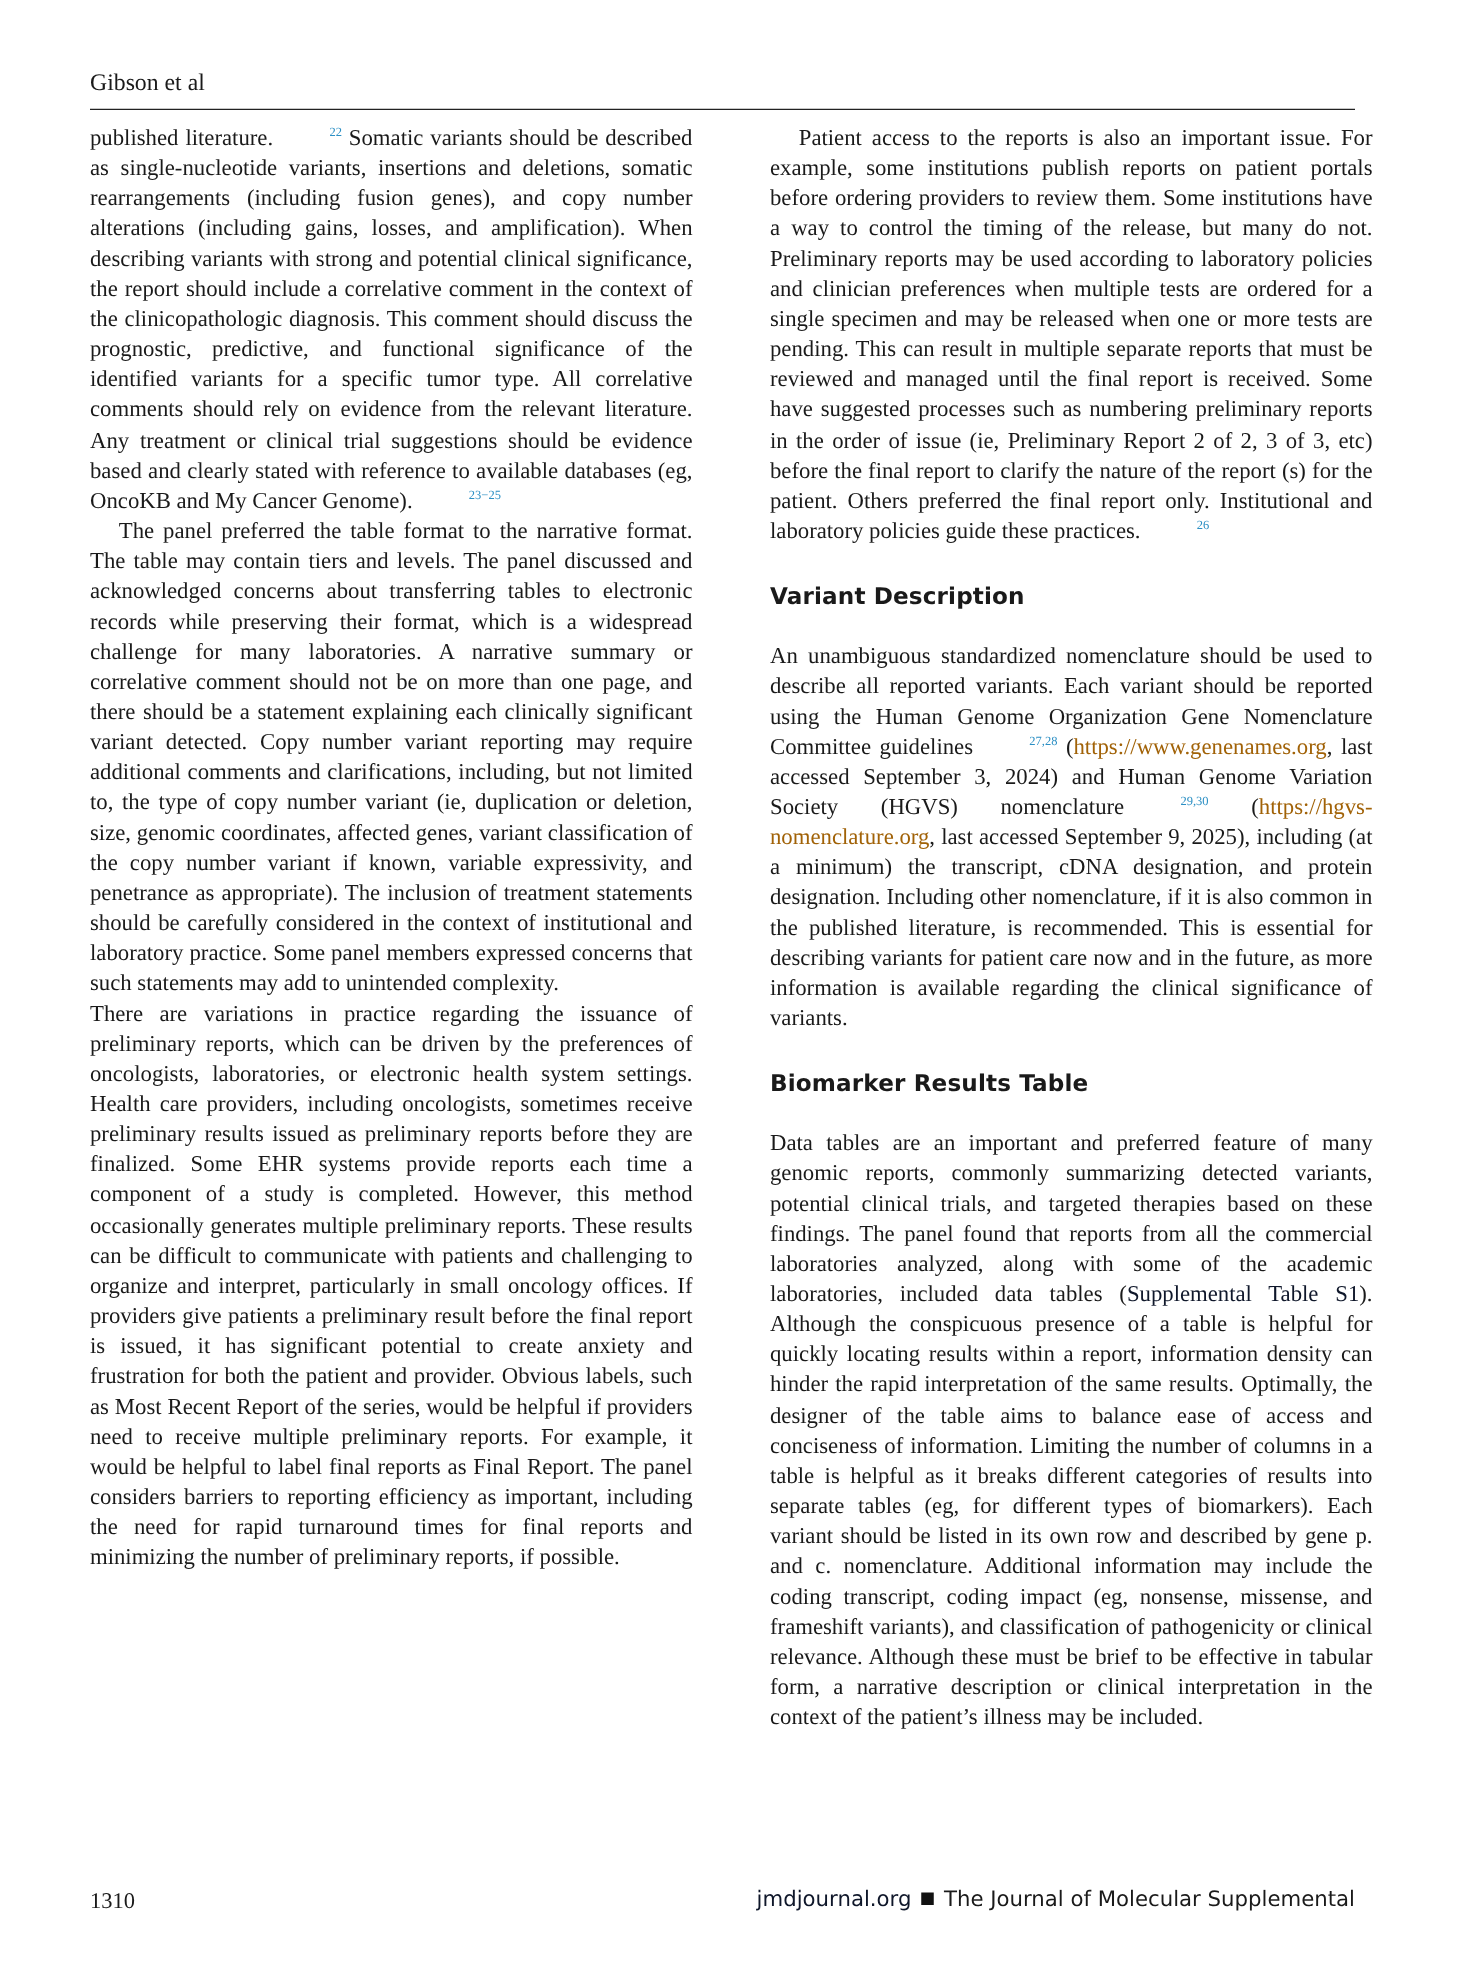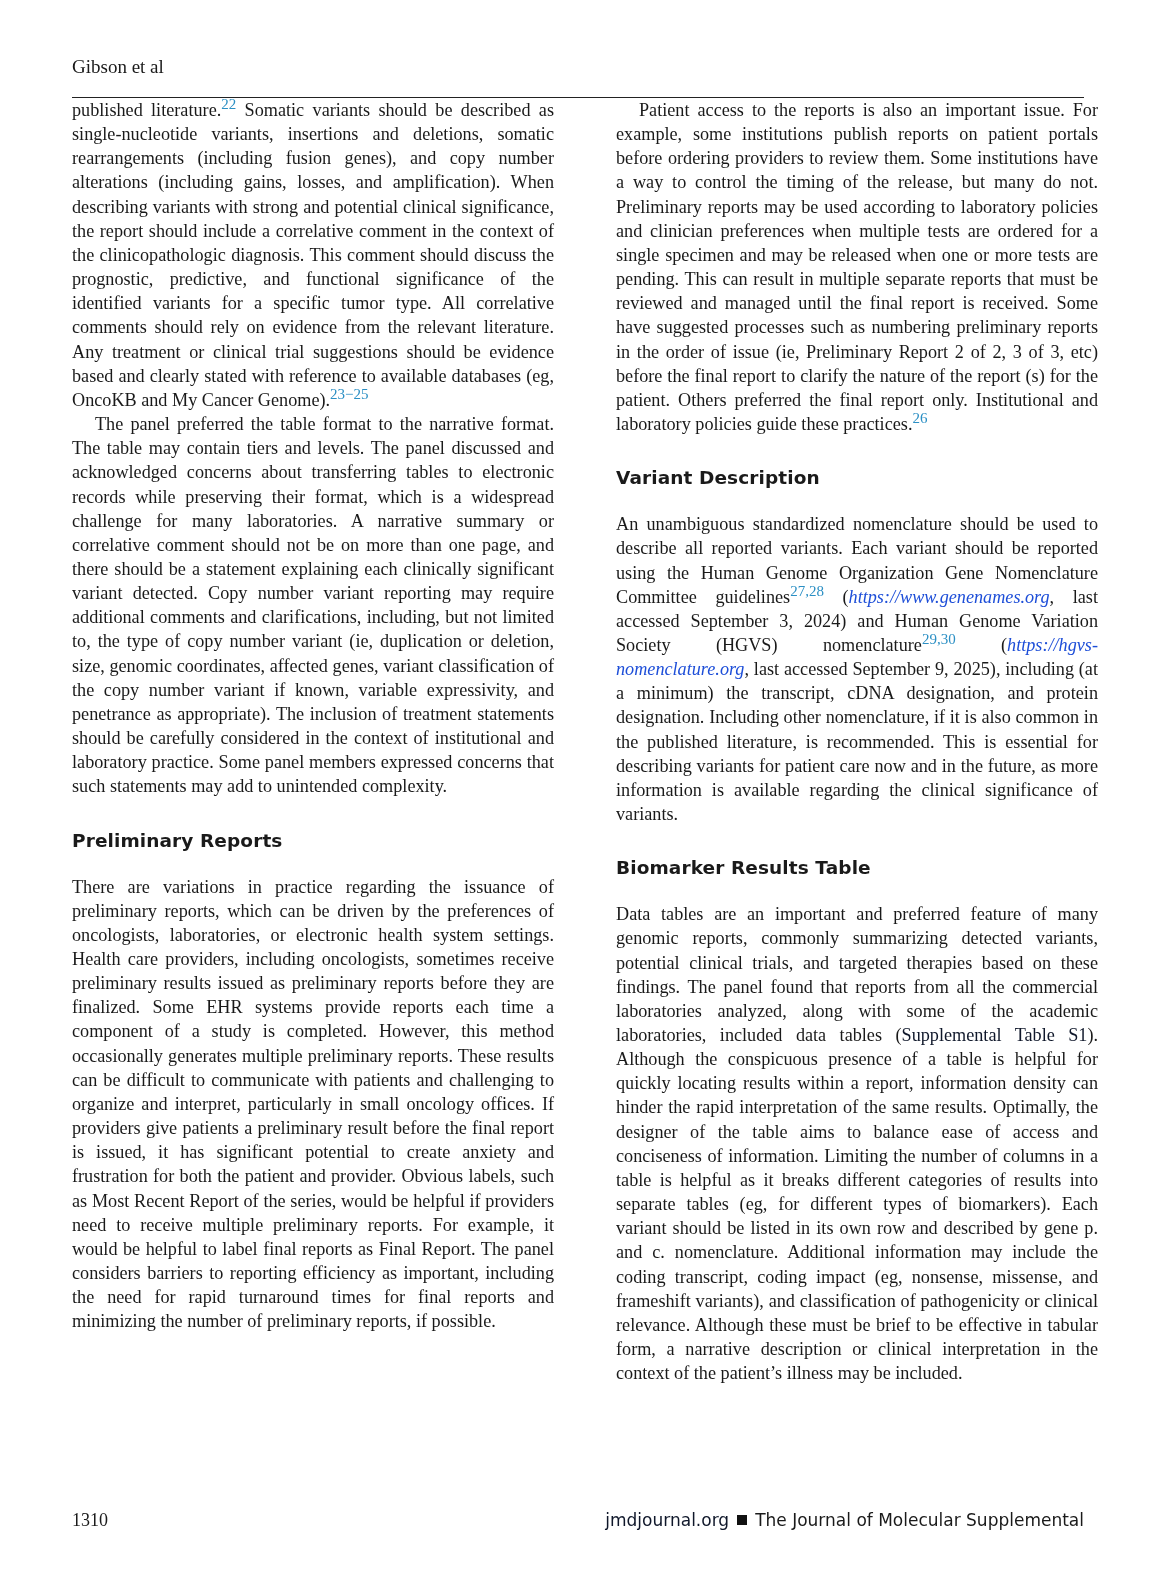--- a/index.html
+++ b/index.html
@@ -1,58 +1,57 @@
 <!DOCTYPE html>
 <html><head>
 <meta charset="utf-8">
 <style>
   html, body { margin: 0; padding: 0; background: #ffffff; }
   body { width: 1176px; height: 1569px; position: relative; overflow: hidden; color: #1a1a1a; }
   .running-head {
     position: absolute; left: 72px; top: 54px; width: 1012px;
     font-family: "Liberation Serif", serif; font-size: 19px; line-height: 26px;
-    border-bottom: 1.5px solid #222; padding-bottom: 17px;
+    border-bottom: 1.5px solid #222; padding-bottom: 7px;
   }
   .col {
     position: absolute; top: 98px; width: 482px;
     font-family: "Liberation Serif", serif; font-size: 18.2px; line-height: 24.15px;
     text-align: justify; hyphens: manual;
   }
   .col.left { left: 72px; }
   .col.right { left: 616px; }
   .col p { margin: 0; }
   .col p.indent { text-indent: 23px; }
   .col p.noindent { text-indent: 0; }
   .col h2 {
     font-family: "DejaVu Sans", sans-serif; font-weight: bold;
     font-size: 18.5px; line-height: 24px; margin: 30px 0 22px 0; letter-spacing: 0.1px;
   }
-  sup { font-size: 15px; line-height: 0; vertical-align: 7px; color: #2b8fc4; }
+  sup { font-size: 10px; line-height: 0; vertical-align: 7px; color: #2b8fc4; margin-left: 45px; }
   .link { color: #0f172a; }
-  .link-i { color: #1d4ed8; font-style: italic; }
+  .link-i { color: #a16207; }
   .footer {
     position: absolute; top: 1508px; left: 72px; width: 1012px;
     font-size: 18px; line-height: 24px;
   }
   .footer .page-num { position: absolute; left: 0; top: 0; font-family: "Liberation Serif", serif; }
   .footer .journal { position: absolute; right: 0; top: 0; font-family: "DejaVu Sans", sans-serif; font-size: 17px; }
   .footer .journal .url { color: #0f172a; }
   .footer .square { display: inline-block; width: 10px; height: 10px; background: #111; margin: 0 8px; vertical-align: 1px; }
 </style>
 </head>
 <body>
 
 <div class="running-head">
   <span>Gibson et al</span>
 </div>
 
 <div class="col left">
   <p class="noindent"><span>published literature.</span><sup>22</sup><span> Somatic variants should be described as single-nucleotide variants, insertions and deletions, so­matic rearrangements (including fusion genes), and copy number alterations (including gains, losses, and amplifica­tion). When describing variants with strong and potential clinical significance, the report should include a correlative comment in the context of the clinicopathologic diagnosis. This comment should discuss the prognostic, predictive, and functional significance of the identified variants for a specific tumor type. All correlative comments should rely on evidence from the relevant literature. Any treatment or clinical trial suggestions should be evidence based and clearly stated with reference to available databases (eg, OncoKB and My Cancer Genome).</span><sup>23−25</sup></p>
   <p class="indent">The panel preferred the table format to the narrative format. The table may contain tiers and levels. The panel discussed and acknowledged concerns about transferring tables to electronic records while preserving their format, which is a widespread challenge for many laboratories. A narrative summary or correlative comment should not be on more than one page, and there should be a statement explaining each clinically significant variant detected. Copy number variant reporting may require additional comments and clarifications, including, but not limited to, the type of copy number variant (ie, duplication or deletion, size, genomic coordinates, affected genes, variant classification of the copy number variant if known, variable expressivity, and penetrance as appropriate). The inclusion of treatment statements should be carefully considered in the context of institutional and laboratory practice. Some panel members expressed concerns that such statements may add to unin­tended complexity.</p>
-  <h2>Preliminary Reports</h2>
   <p class="noindent">There are variations in practice regarding the issuance of preliminary reports, which can be driven by the preferences of oncologists, laboratories, or electronic health system settings. Health care providers, including oncologists, sometimes receive preliminary results issued as preliminary reports before they are finalized. Some EHR systems pro­vide reports each time a component of a study is completed. However, this method occasionally generates multiple preliminary reports. These results can be difficult to communicate with patients and challenging to organize and interpret, particularly in small oncology offices. If providers give patients a preliminary result before the final report is issued, it has significant potential to create anxiety and frustration for both the patient and provider. Obvious labels, such as Most Recent Report of the series, would be helpful if providers need to receive multiple preliminary reports. For example, it would be helpful to label final reports as Final Report. The panel considers barriers to reporting ef­ficiency as important, including the need for rapid turn­around times for final reports and minimizing the number of preliminary reports, if possible.</p>
 </div>
 
 <div class="col right">
   <p class="indent"><span>Patient access to the reports is also an important issue. For example, some institutions publish reports on patient portals before ordering providers to review them. Some institutions have a way to control the timing of the release, but many do not. Preliminary reports may be used ac­cording to laboratory policies and clinician preferences when multiple tests are ordered for a single specimen and may be released when one or more tests are pending. This can result in multiple separate reports that must be reviewed and managed until the final report is received. Some have suggested processes such as numbering preliminary reports in the order of issue (ie, Preliminary Report 2 of 2, 3 of 3, etc) before the final report to clarify the nature of the report (s) for the patient. Others preferred the final report only. Institutional and laboratory policies guide these practices.</span><sup>26</sup></p>
   <h2>Variant Description</h2>
   <p class="noindent"><span>An unambiguous standardized nomenclature should be used to describe all reported variants. Each variant should be reported using the Human Genome Organization Gene Nomenclature Committee guidelines</span><sup>27,28</sup><span> (</span><span class="link-i">https://www.genenames.org</span><span>, last accessed September 3, 2024) and Human Genome Variation Society (HGVS) nomenclature</span><sup>29,30</sup><span> (</span><span class="link-i">https://hgvs-nomenclature.org</span><span>, last accessed September 9, 2025), including (at a minimum) the transcript, cDNA designation, and protein designation. Including other nomenclature, if it is also common in the published literature, is recommended. This is essential for describing variants for patient care now and in the future, as more information is available regarding the clinical significance of variants.</span></p>
   <h2>Biomarker Results Table</h2>
   <p class="noindent"><span>Data tables are an important and preferred feature of many genomic reports, commonly summarizing detected variants, potential clinical trials, and targeted therapies based on these findings. The panel found that reports from all the commercial laboratories analyzed, along with some of the academic laboratories, included data tables (</span><span class="link">Supplemental Table S1</span><span>). Although the conspicuous presence of a table is helpful for quickly locating results within a report, in­formation density can hinder the rapid interpretation of the same results. Optimally, the designer of the table aims to balance ease of access and conciseness of information. Limiting the number of columns in a table is helpful as it breaks different categories of results into separate tables (eg, for different types of biomarkers). Each variant should be listed in its own row and described by gene p. and c. nomenclature. Additional information may include the coding transcript, coding impact (eg, nonsense, missense, and frameshift variants), and classification of pathogenicity or clinical relevance. Although these must be brief to be effective in tabular form, a narrative description or clinical interpretation in the context of the patient’s illness may be included.</span></p>
 </div>

